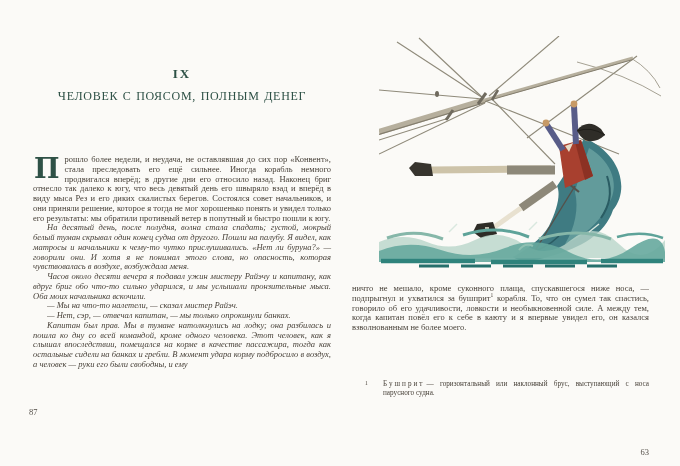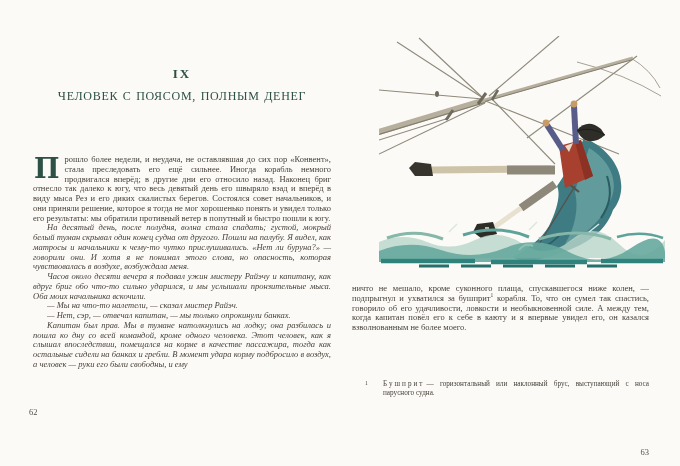--- a/index.html
+++ b/index.html
@@ -47,21 +47,21 @@
 
     <div class="body-text bt-left">
       <p class="para"><span class="dropcap">П</span><span>рошло более недели, и неудача, не оставлявшая до сих пор «Конвент», стала преследовать его ещё сильнее. Иногда корабль немного продвигался вперёд; в другие дни его относило назад. Наконец бриг отнесло так далеко к югу, что весь девятый день его швыряло взад и вперёд в виду мыса Рез и его диких скалистых берегов. Состоялся совет начальников, и они приняли решение, которое я тогда не мог хорошенько понять и увидел только его результаты: мы обратили противный ветер в попутный и быстро пошли к югу.</span></p>
       <p class="para indent">На десятый день, после полудня, волна стала спадать; густой, мокрый белый туман скрывал один конец судна от другого. Пошли на палубу. Я видел, как матросы и начальники к чему-то чутко прислушивались. «Нет ли буруна?» — говорили они. И хотя я не понимал этого слова, но опасность, которая чувствовалась в воздухе, возбуждала меня.</p>
       <p class="para indent">Часов около десяти вечера я подавал ужин мистеру Райэчу и капитану, как вдруг бриг обо что-то сильно ударился, и мы услышали пронзительные мыса. Оба моих начальника вскочили.</p>
       <p class="para indent">— Мы на что-то налетели, — сказал мистер Райэч.</p>
       <p class="para indent">— Нет, сэр, — отвечал капитан, — мы только опрокинули банках.</p>
       <p class="para indent">Капитан был прав. Мы в тумане натолкнулись на лодку; она разбилась и пошла ко дну со всей командой, кроме одного человека. Этот человек, как я слышал впоследствии, помещался на корме в качестве пассажира, тогда как остальные сидели на банках и гребли. В момент удара корму подбросило в воздух, а человек — руки его были свободны, и ему</p>
     </div>
 
-    <div class="folio folio-left">62</div>
+    <div class="folio folio-left">87</div>
   </div>
 
   <div>
 
     <svg class="illus" viewBox="0 0 286 235" aria-hidden="true">
 
       <g stroke="#8f8a7a" stroke-width="1.1" fill="none">
         <line x1="104" y1="62" x2="18" y2="6"></line>
         <line x1="104" y1="62" x2="40" y2="2"></line>
         <line x1="110" y1="60" x2="180" y2="0"></line>
@@ -122,21 +122,21 @@
         <path d="M2,225 H96 M112,226 H208 M222,225 H284" stroke="#2f837c" stroke-width="4.5" fill="none"></path>
         <line x1="40" y1="230" x2="250" y2="230" stroke="#256f6b" stroke-width="3" stroke-dasharray="30 12"></line>
         <path d="M140,214 Q146,206 154,210" stroke="#8fc0b2" stroke-width="2" fill="none"></path>
         <line x1="70" y1="196" x2="78" y2="188" stroke="#d9e8df" stroke-width="1.5"></line>
         <line x1="150" y1="194" x2="158" y2="186" stroke="#d9e8df" stroke-width="1.5"></line>
         <line x1="210" y1="196" x2="220" y2="188" stroke="#d9e8df" stroke-width="1.5"></line>
       </g>
     </svg>
 
     <div class="body-text bt-right">
-      <p class="para"><span>ничто не мешало, кроме суконного плаща, спускавшегося ниже колен, — подпрыгнул и ухватился за бушприт</span><sup class="ref">1</sup><span> корабля. То, что он сумел так спастись, говорило об его удачливости, ловкости и необыкновенной силе. А между тем, когда капитан повёл его к себе в каюту и я впервые увидел его, он казался взволнованным не более моего.</span></p>
+      <p class="para"><span>ничто не мешало, кроме суконного плаща, спускавшегося ниже носа, — подпрыгнул и ухватился за бушприт</span><sup class="ref">1</sup><span> корабля. То, что он сумел так спастись, говорило об его удачливости, ловкости и необыкновенной силе. А между тем, когда капитан повёл его к себе в каюту и я впервые увидел его, он казался взволнованным не более моего.</span></p>
     </div>
 
     <div class="footnote">
       <span class="fn-marker">1</span><span class="fn-term">Бушприт</span><span>— горизонтальный или наклонный брус, выступающий с носа парусного судна.</span>
     </div>
 
     <div class="folio folio-right">63</div>
   </div>
 
 </div>

